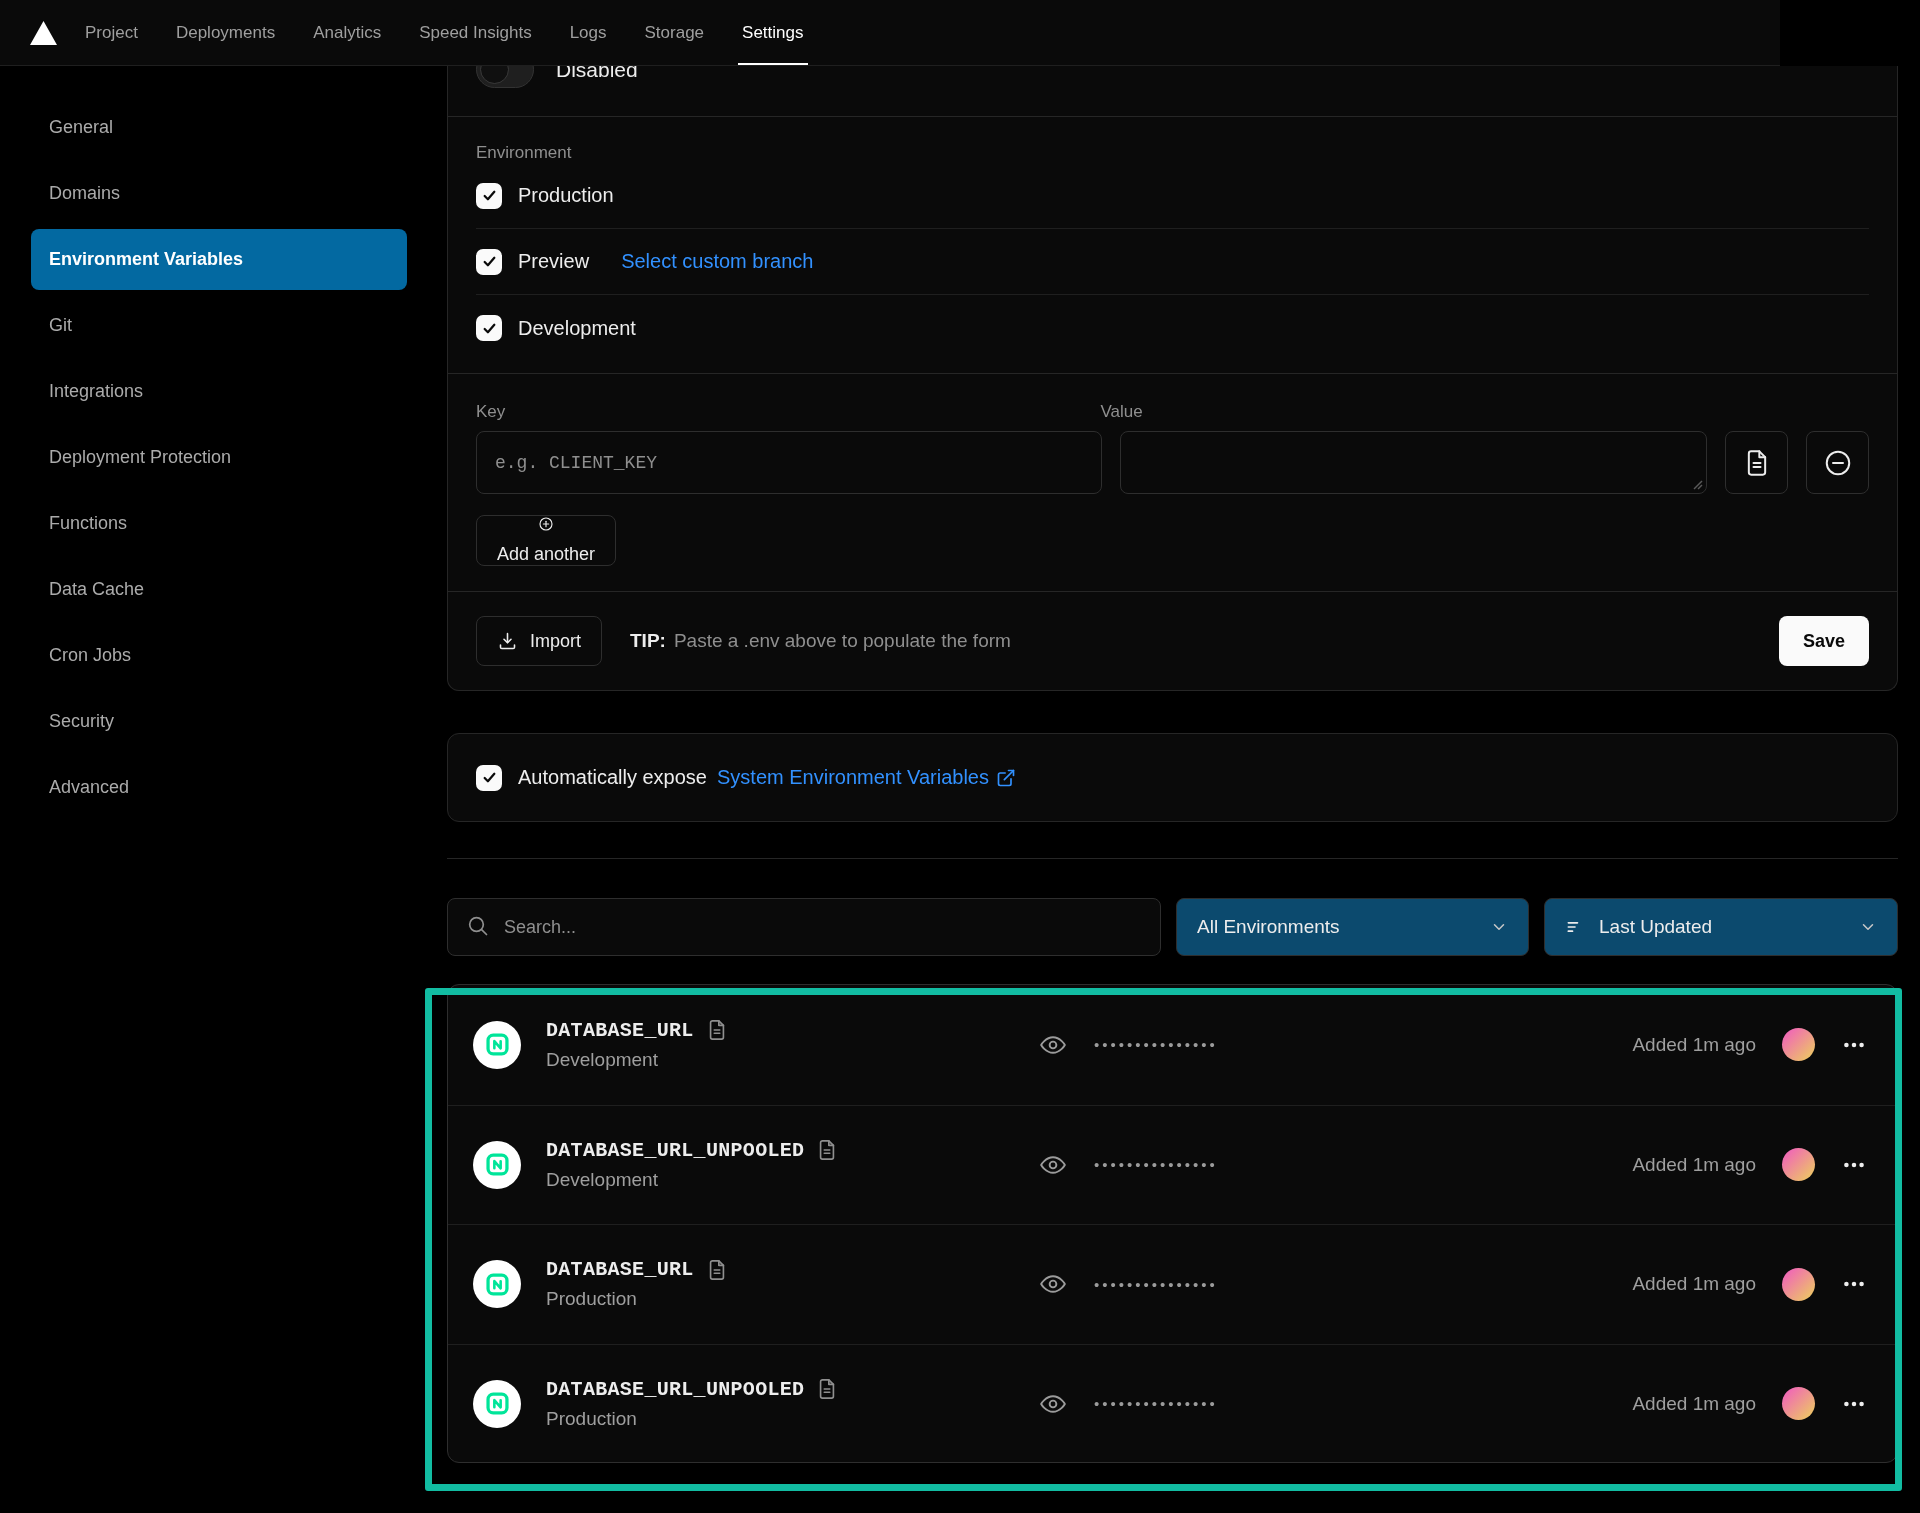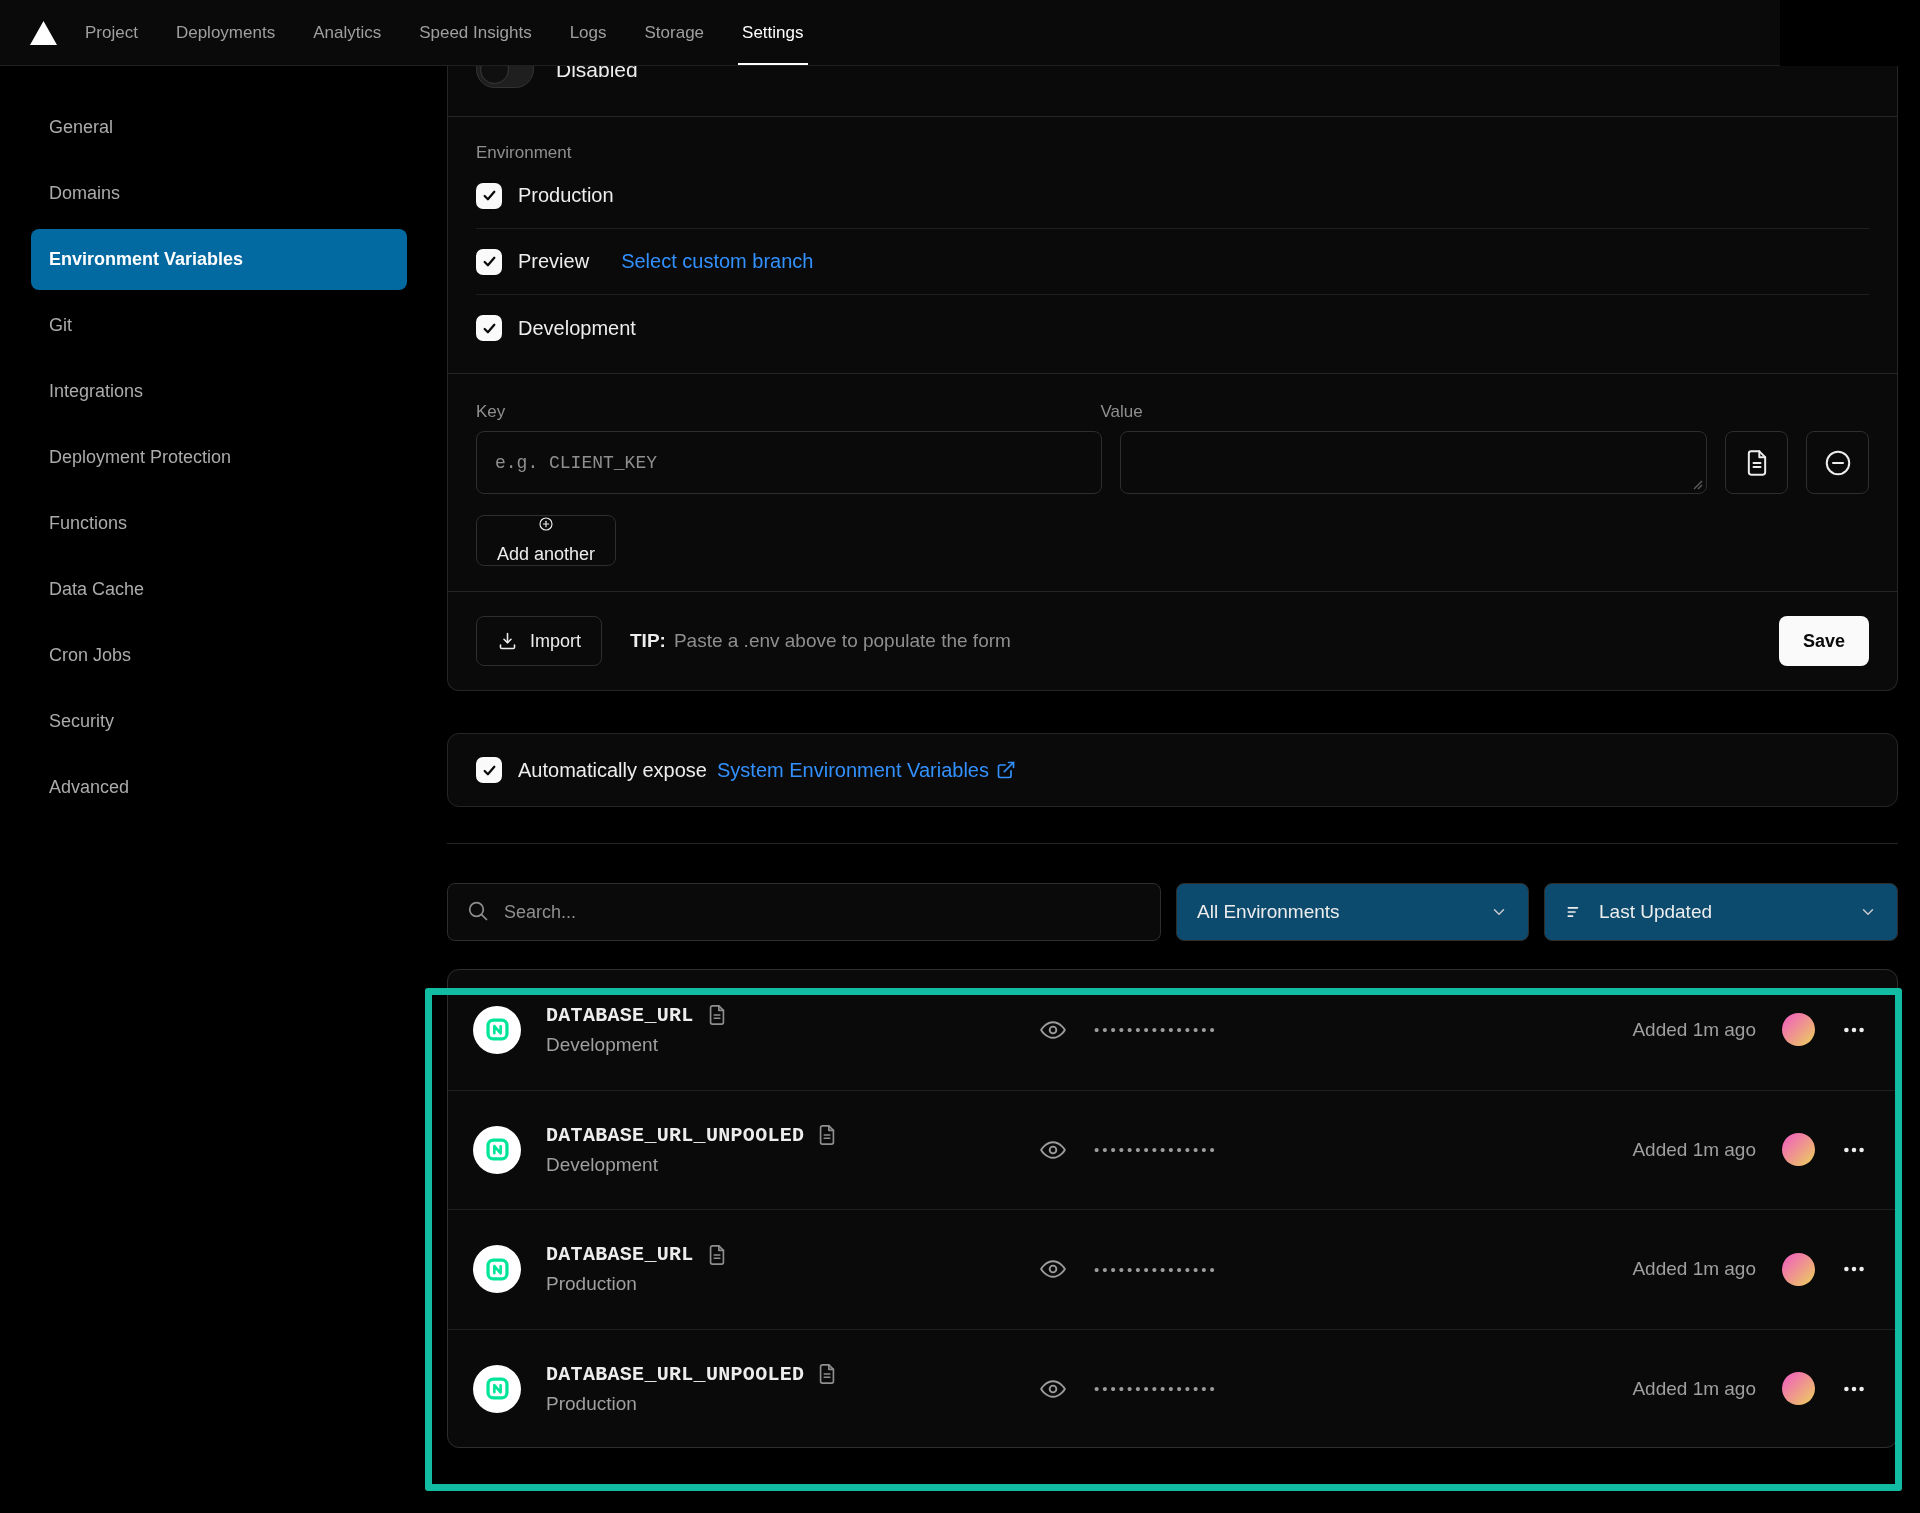--- a/index.html
+++ b/index.html
@@ -62,21 +62,21 @@
   .btn { display:inline-flex; align-items:center; gap:12px; height:51px; padding:0 20px; background:#0a0a0a;
          border:1px solid #2e2e2e; border-radius:8px; color:#ededed; font-size:18px; cursor:pointer; }
   .add-another { margin-top:21px;flex-direction:column; }
 
   .card-footer { border-top:1px solid #262626; height:99px; display:flex; align-items:center; padding:0 28px; }
   .tip { margin-left:28px; font-size:19px; color:#8f8f8f; }
   .tip b { color:#ededed; font-weight:700; margin-right:8px; }
   .save-btn { margin-left:auto; height:50px; padding:0 24px; background:#fafafa; color:#0a0a0a; border:none;
               border-radius:8px; font-size:18px; font-weight:600; cursor:pointer; }
 
-  .card2 { margin-top:42px; height:74px; display:flex; align-items:center; padding:0 28px; }
+  .card2 { margin-top:42px; height:89px; display:flex; align-items:center; padding:0 28px; }
   .expose-text { font-size:20px; color:#ededed; }
   .expose-link { font-size:20px; color:#3291ff; margin-left:10px; cursor:pointer; display:inline-flex; align-items:center; gap:7px; }
 
   .rule { margin-top:36px; border:none; border-top:1px solid #262626; }
 
   .filters { margin-top:39px; display:flex; gap:15px; height:58px; }
   .search-box { width:714px; position:relative; display:flex; }
   .search-input { width:100%; height:58px; background:#0a0a0a; border:1px solid #2e2e2e; border-radius:8px;
                   color:#ededed; font-size:18px; padding:0 18px 0 56px; outline:none; }
   .search-icon { position:absolute; left:19px; top:16px; color:#8f8f8f; }

